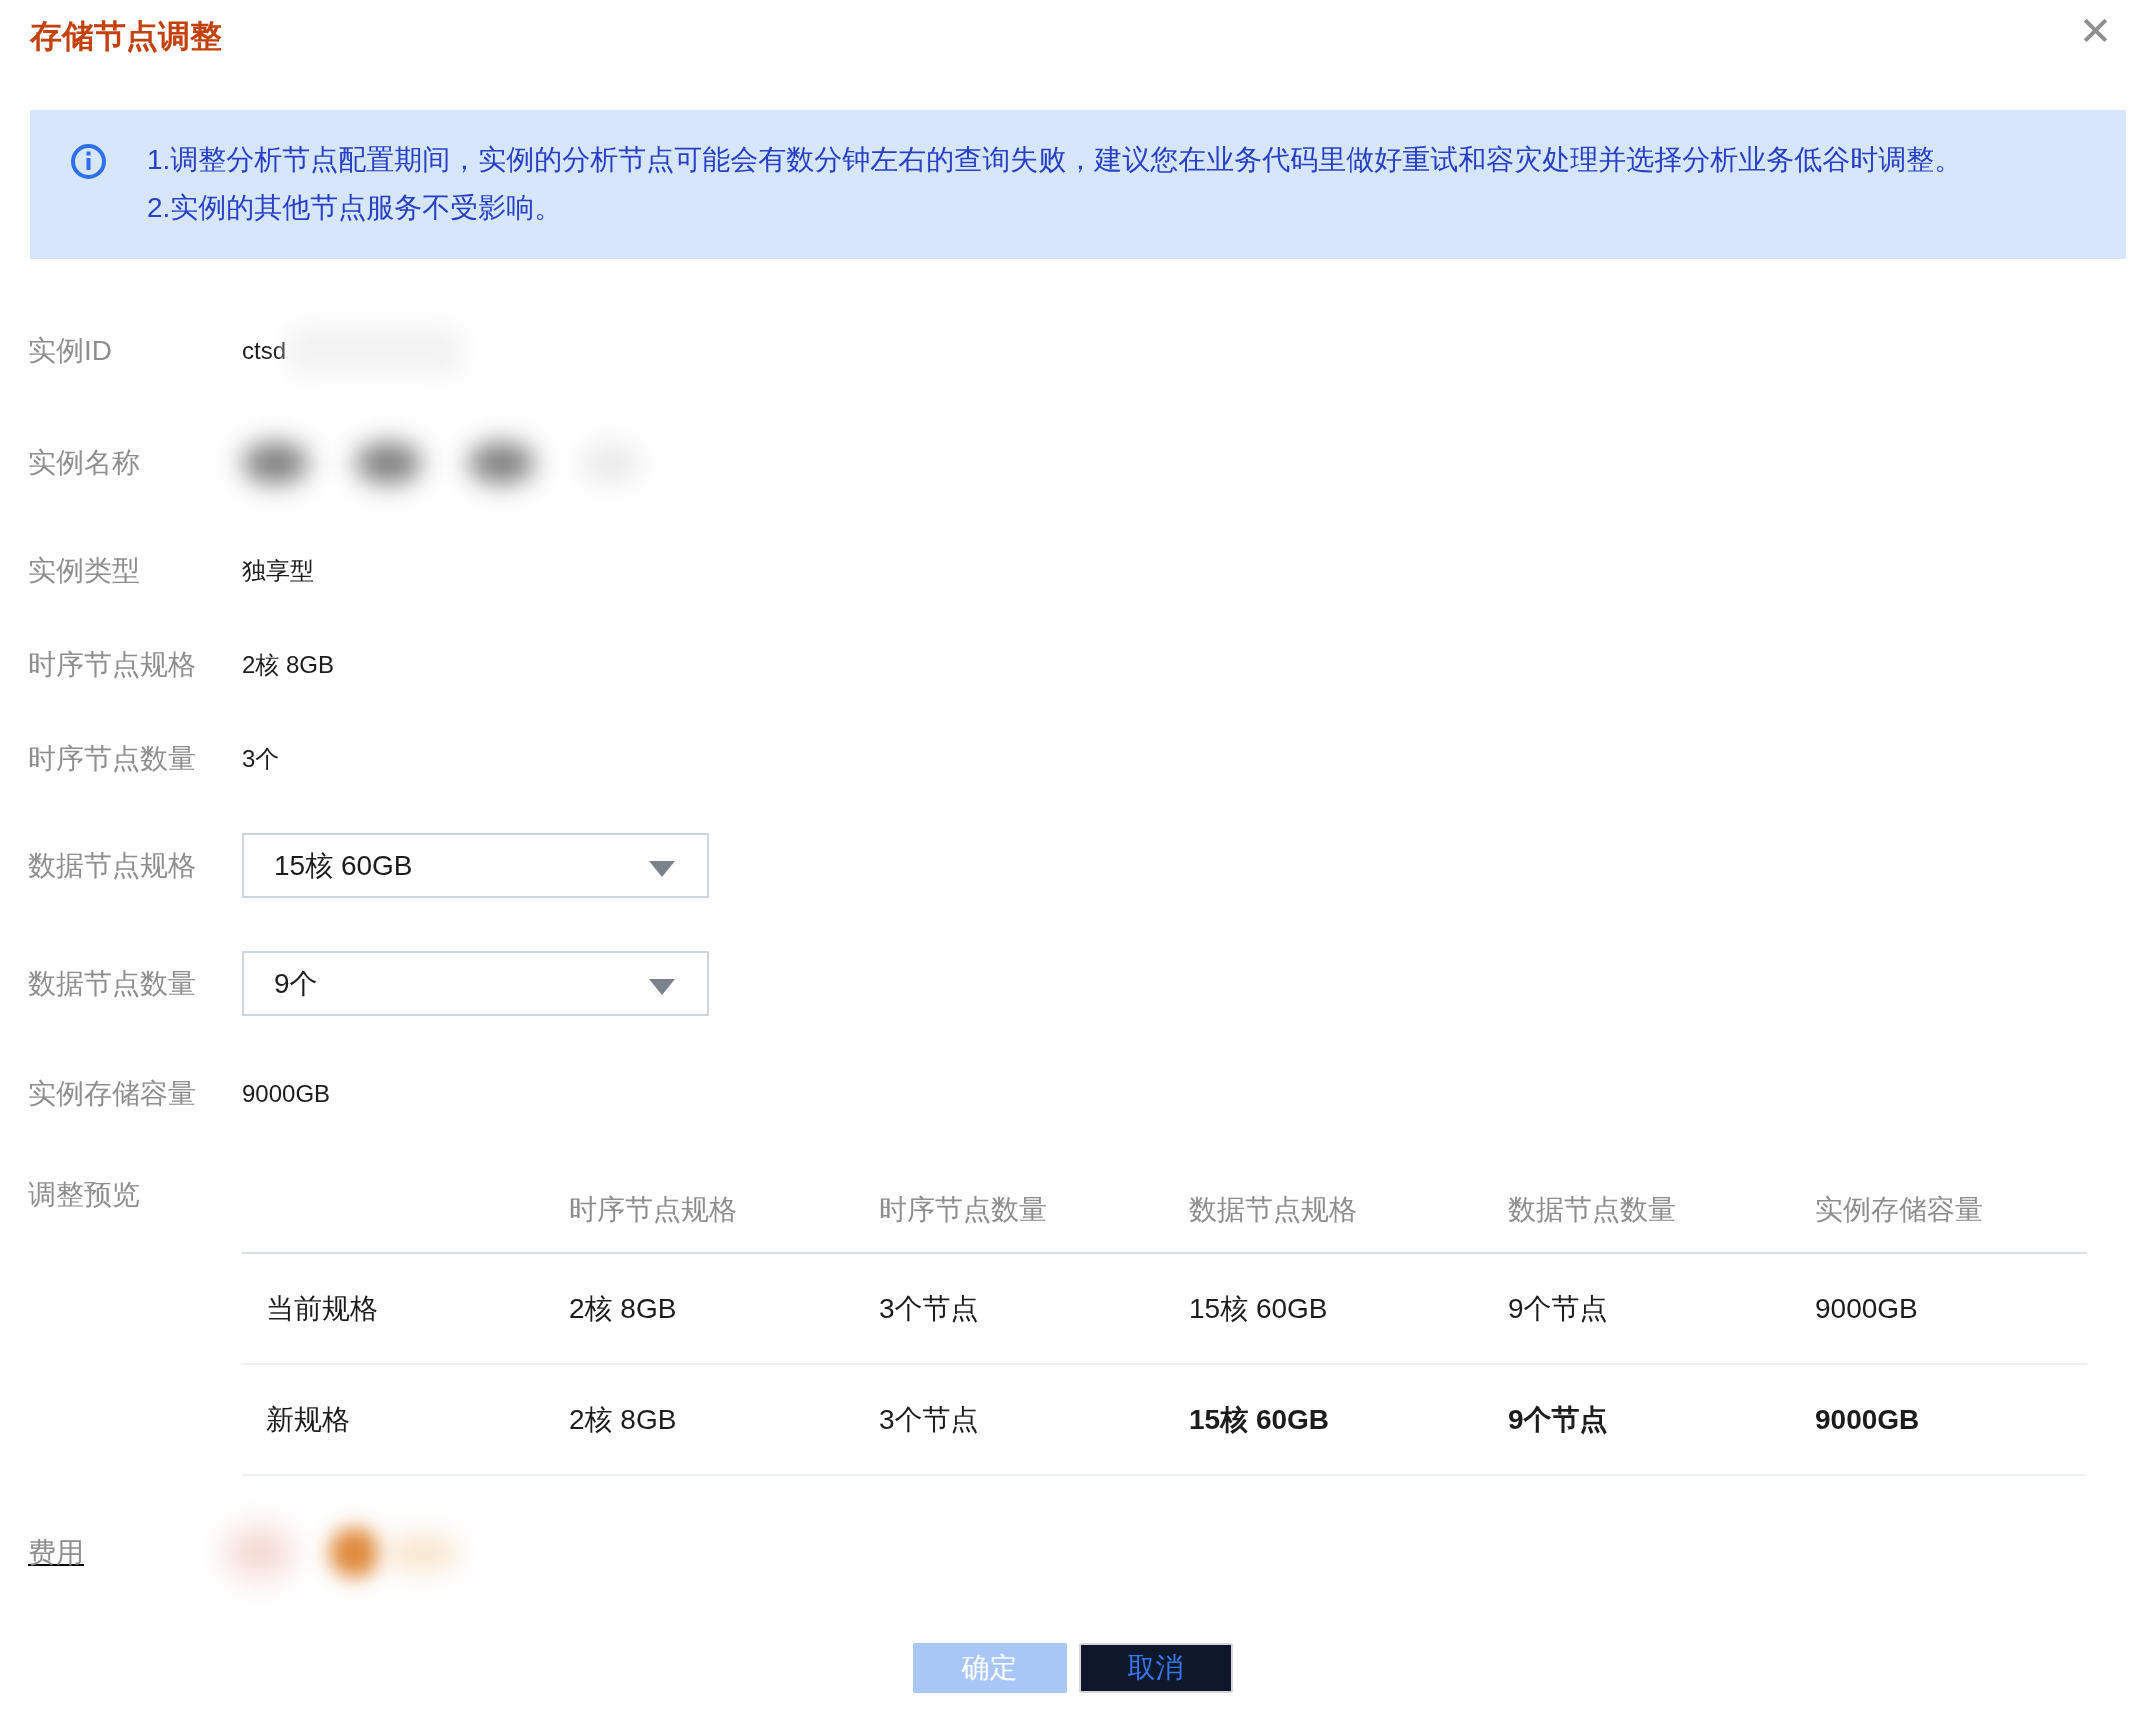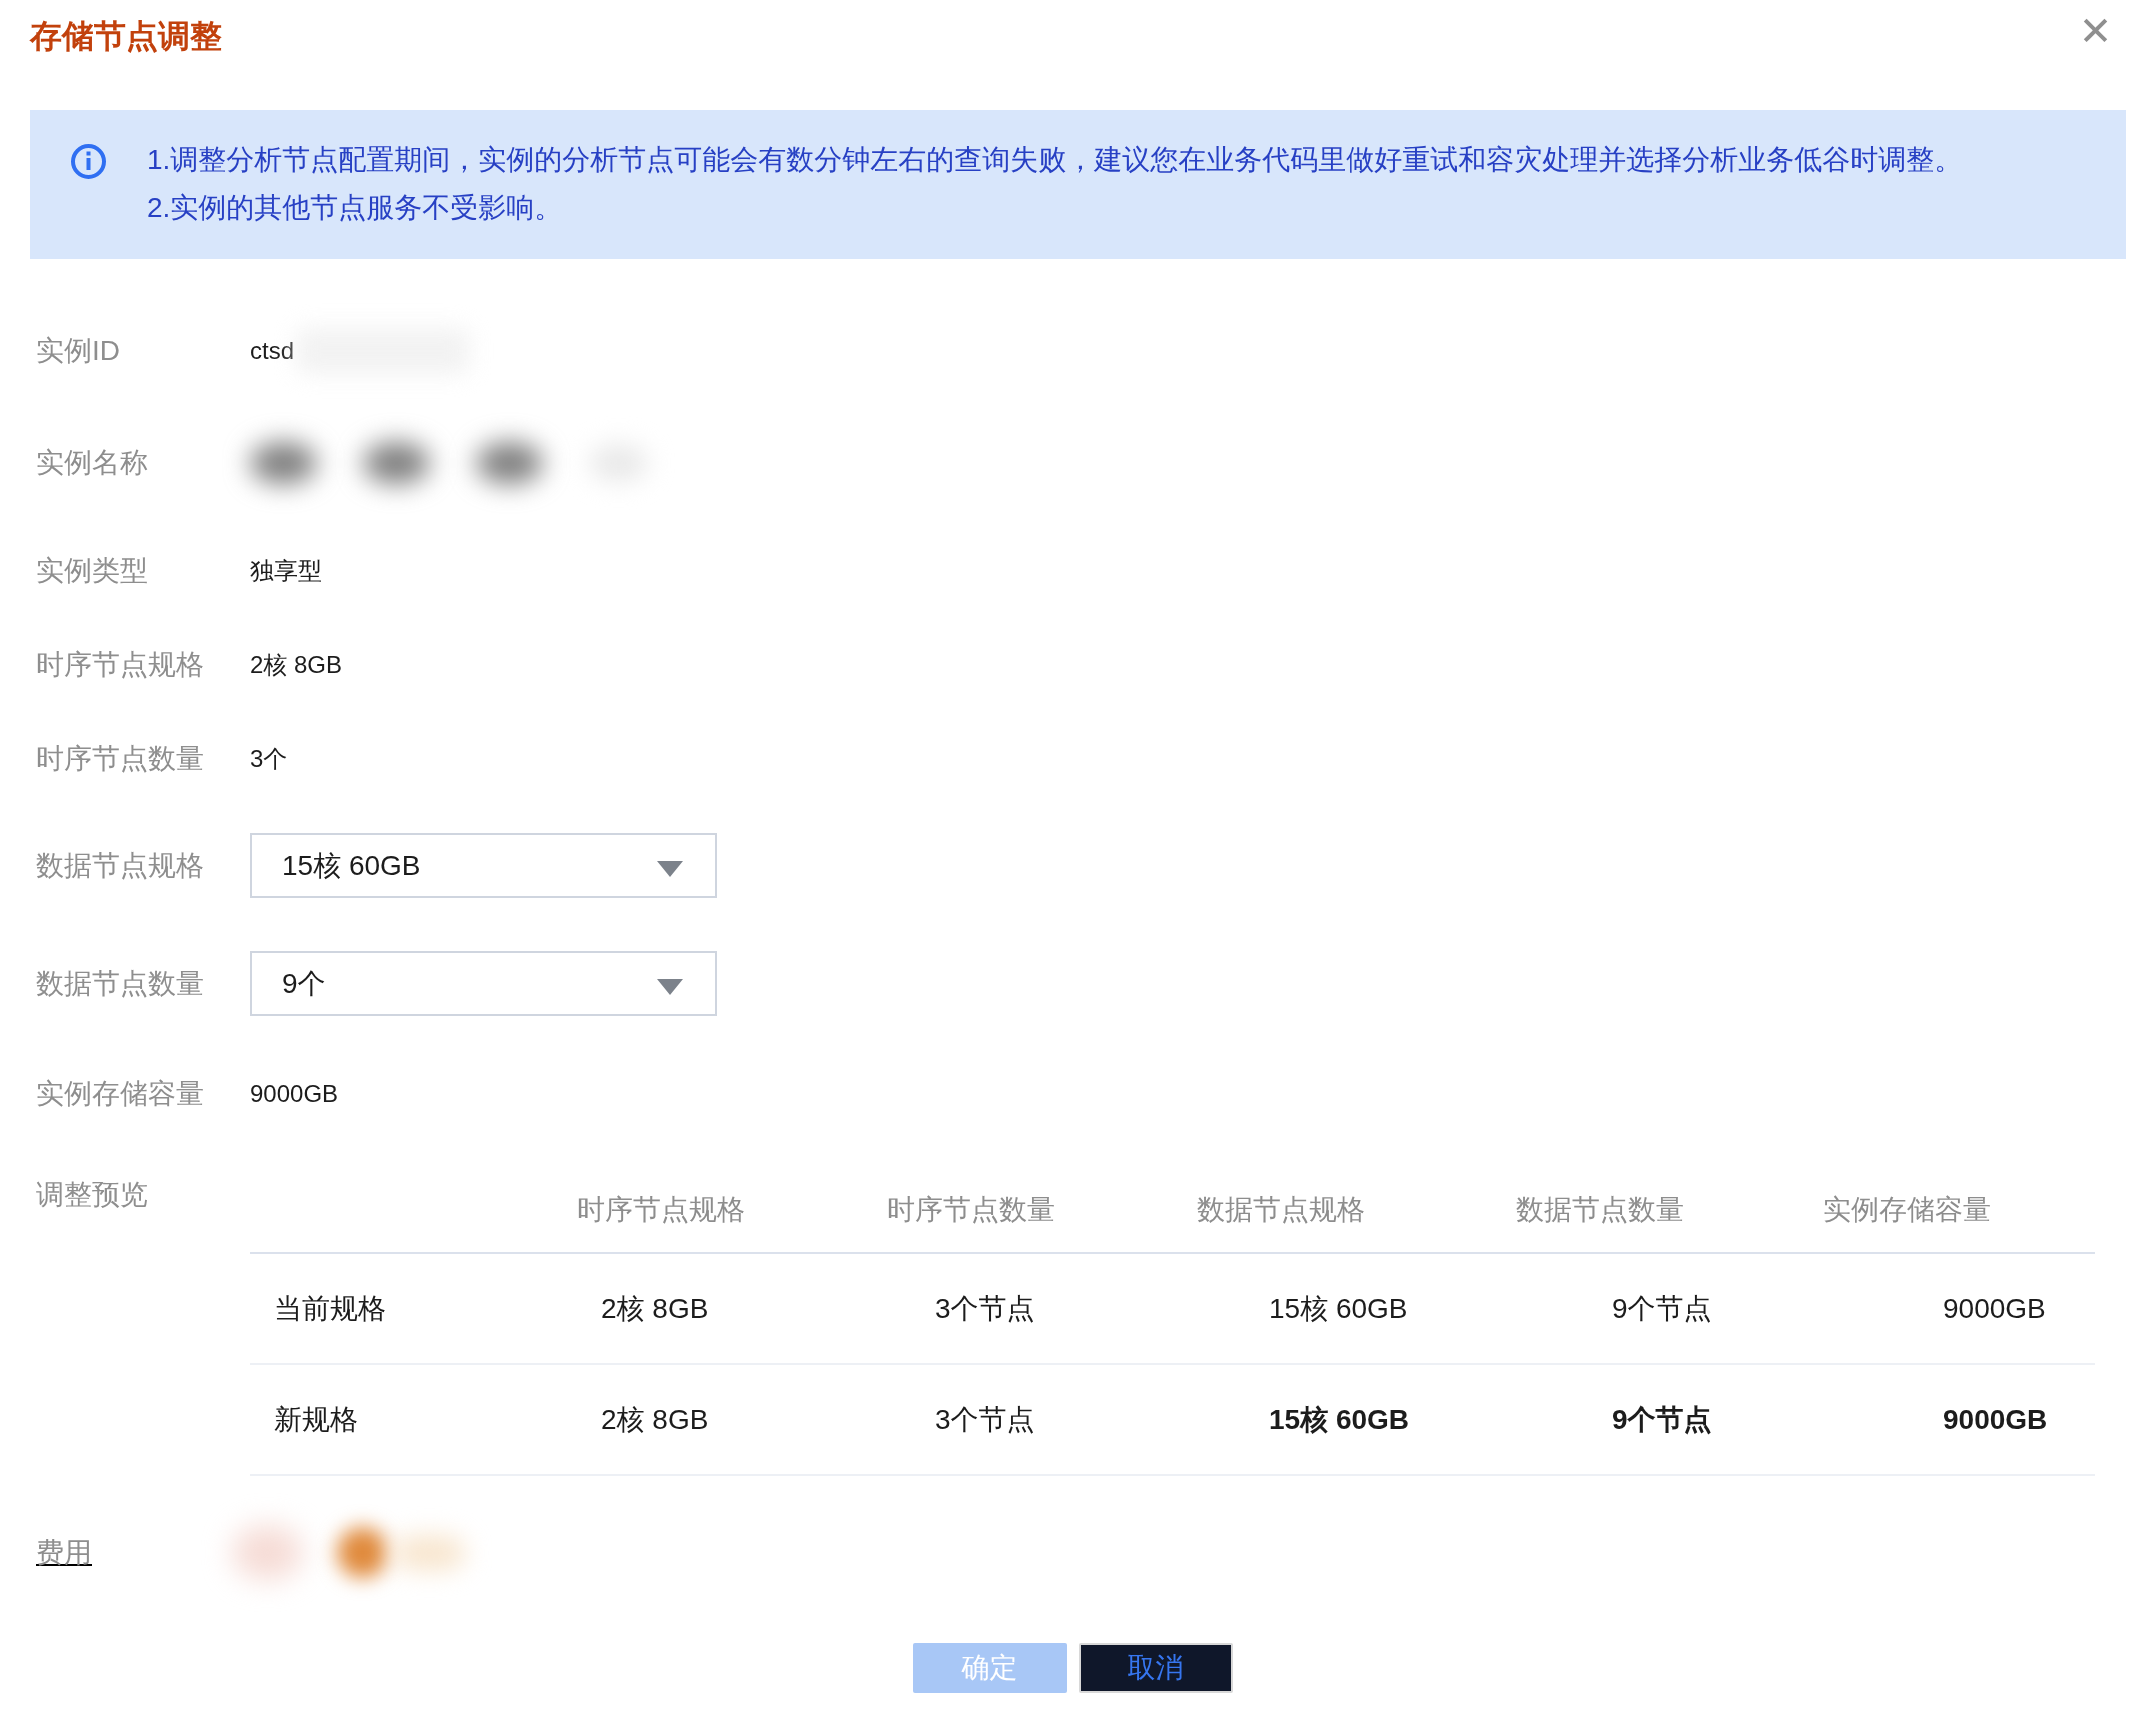--- a/index.html
+++ b/index.html
@@ -14,21 +14,21 @@
     font-size:40px; color:#8f8f8f; line-height:51px; text-align:center; cursor:pointer; }
 
   
   .notice { margin:53px 19px 0 30px; background:#d8e6fb; min-height:149px;
     display:flex; align-items:flex-start; padding:26px 36px 24px 40px;gap:12px; }
   .notice-icon { flex:0 0 auto; width:37px; height:37px; margin-top:7px; margin-right:28px; }
   .notice-icon svg { display:block; }
   .notice-text { color:#2740c4; font-size:28px; line-height:48px; }
 
   
-  .form { padding-left:36px; }
+  .form { padding-left:28px; }
   .row { display:flex; align-items:center; min-height:40px; margin-bottom:54px; }
   .row-first { margin-top:69px; }
   .row-label { width:214px; flex:0 0 214px; color:#8e8e8e; font-size:28px; }
   .row-value { color:#1c1c1c; font-size:24px; display:flex; align-items:center; }
 
   
   .blur-id { display:inline-block; width:173px; height:46px; margin-left:2px;
     background:#eeeeee; border-radius:10px; filter:blur(11px); opacity:.75; }
   .name-blur { display:flex; align-items:center; height:69px; }
   .blob-dark { width:67px; height:42px; background:#7f7f7f; border-radius:50%;
@@ -53,21 +53,21 @@
     border-left:13px solid transparent; border-right:13px solid transparent;
     border-top:16px solid #7c828b; }
 
   
   .row-preview { align-items:flex-start; margin-bottom:12px; }
   .row-preview .row-label { padding-top:8px; }
   .ptable { width:1845px; }
   .p-row { display:grid; grid-template-columns:327px 310px 310px 319px 307px 1fr;
     align-items:center; }
   .p-head { height:86px; border-bottom:2px solid #dbe1ec; color:#8d8d8d; font-size:28px; }
-  .p-body { height:111px; border-bottom:2px solid #edf0f5; color:#1c1c1c; font-size:28px;gap:24px; }
+  .p-body { height:111px; border-bottom:2px solid #edf0f5; color:#1c1c1c; font-size:28px; }
   .p-cell-first { padding-left:24px; }
   .p-bold { font-weight:bold; }
 
   .row-fee { margin-top:38px; min-height:77px; margin-bottom:0;text-decoration:underline; }
 
   
   .footer { position:absolute; left:0; top:1643px; width:2145px;
     display:flex; justify-content:center; }
   .btn { width:154px; height:50px; font-size:28px; display:flex; align-items:center;
     justify-content:center; cursor:pointer; border-radius:2px; }

